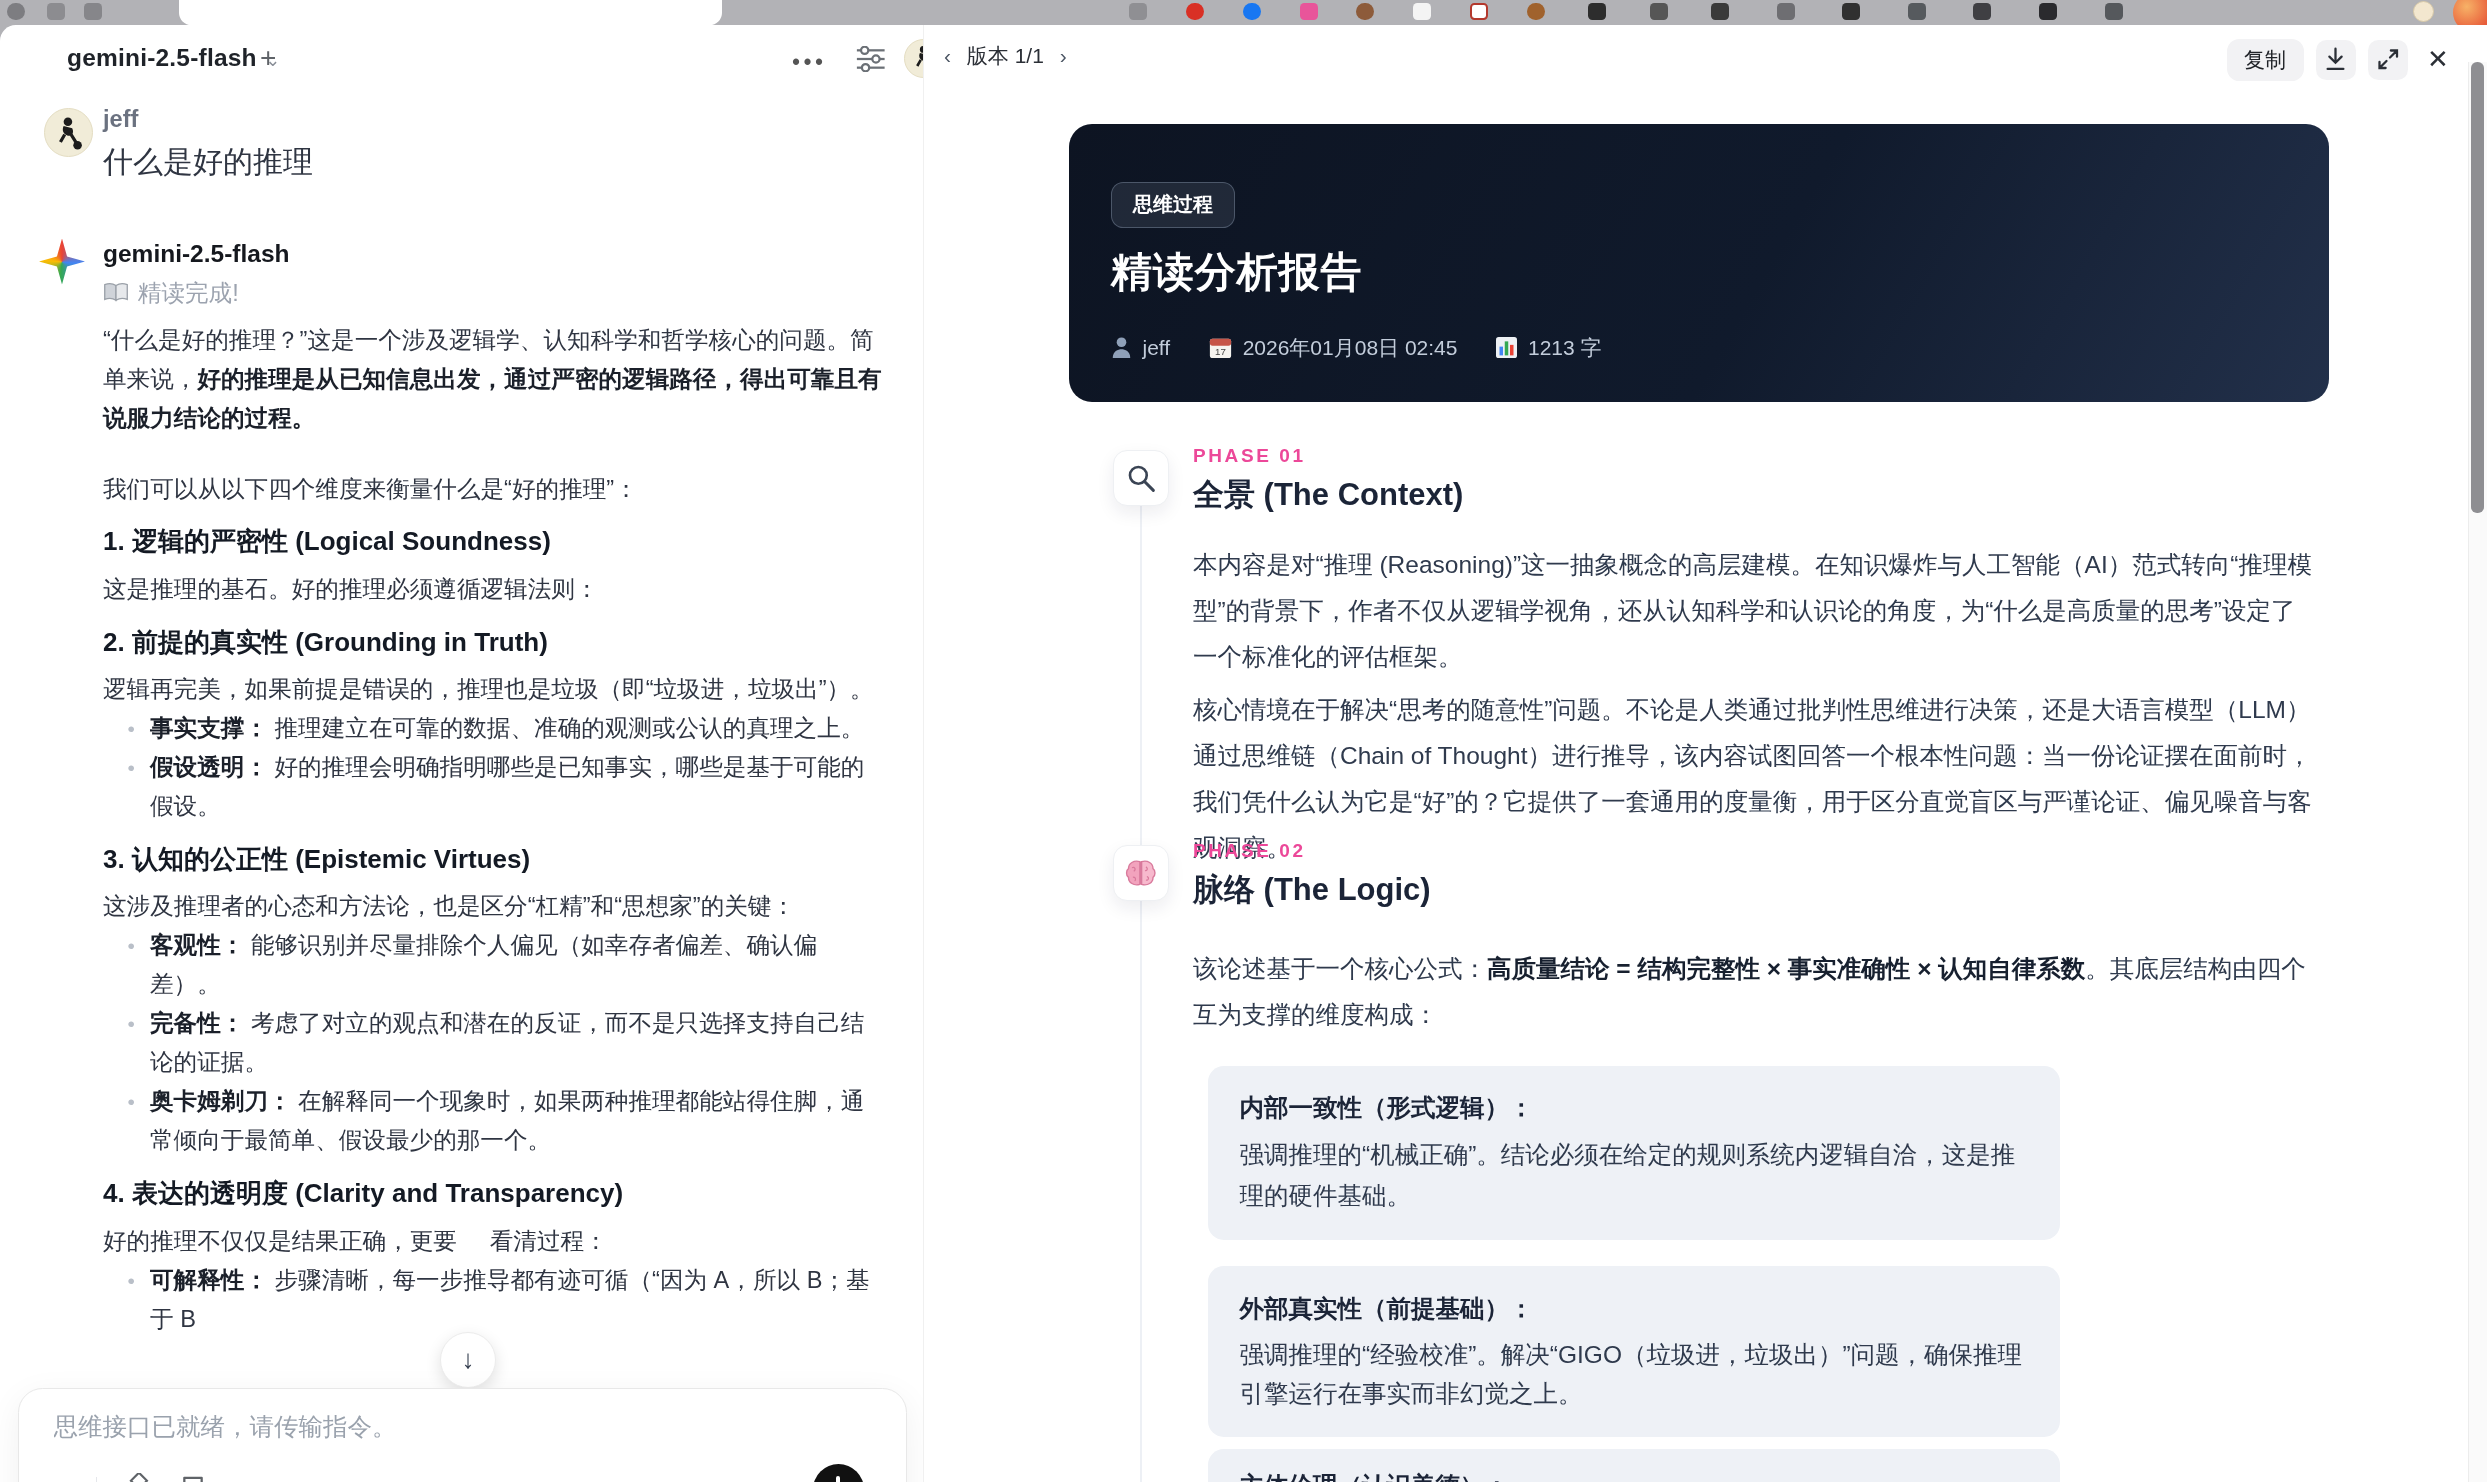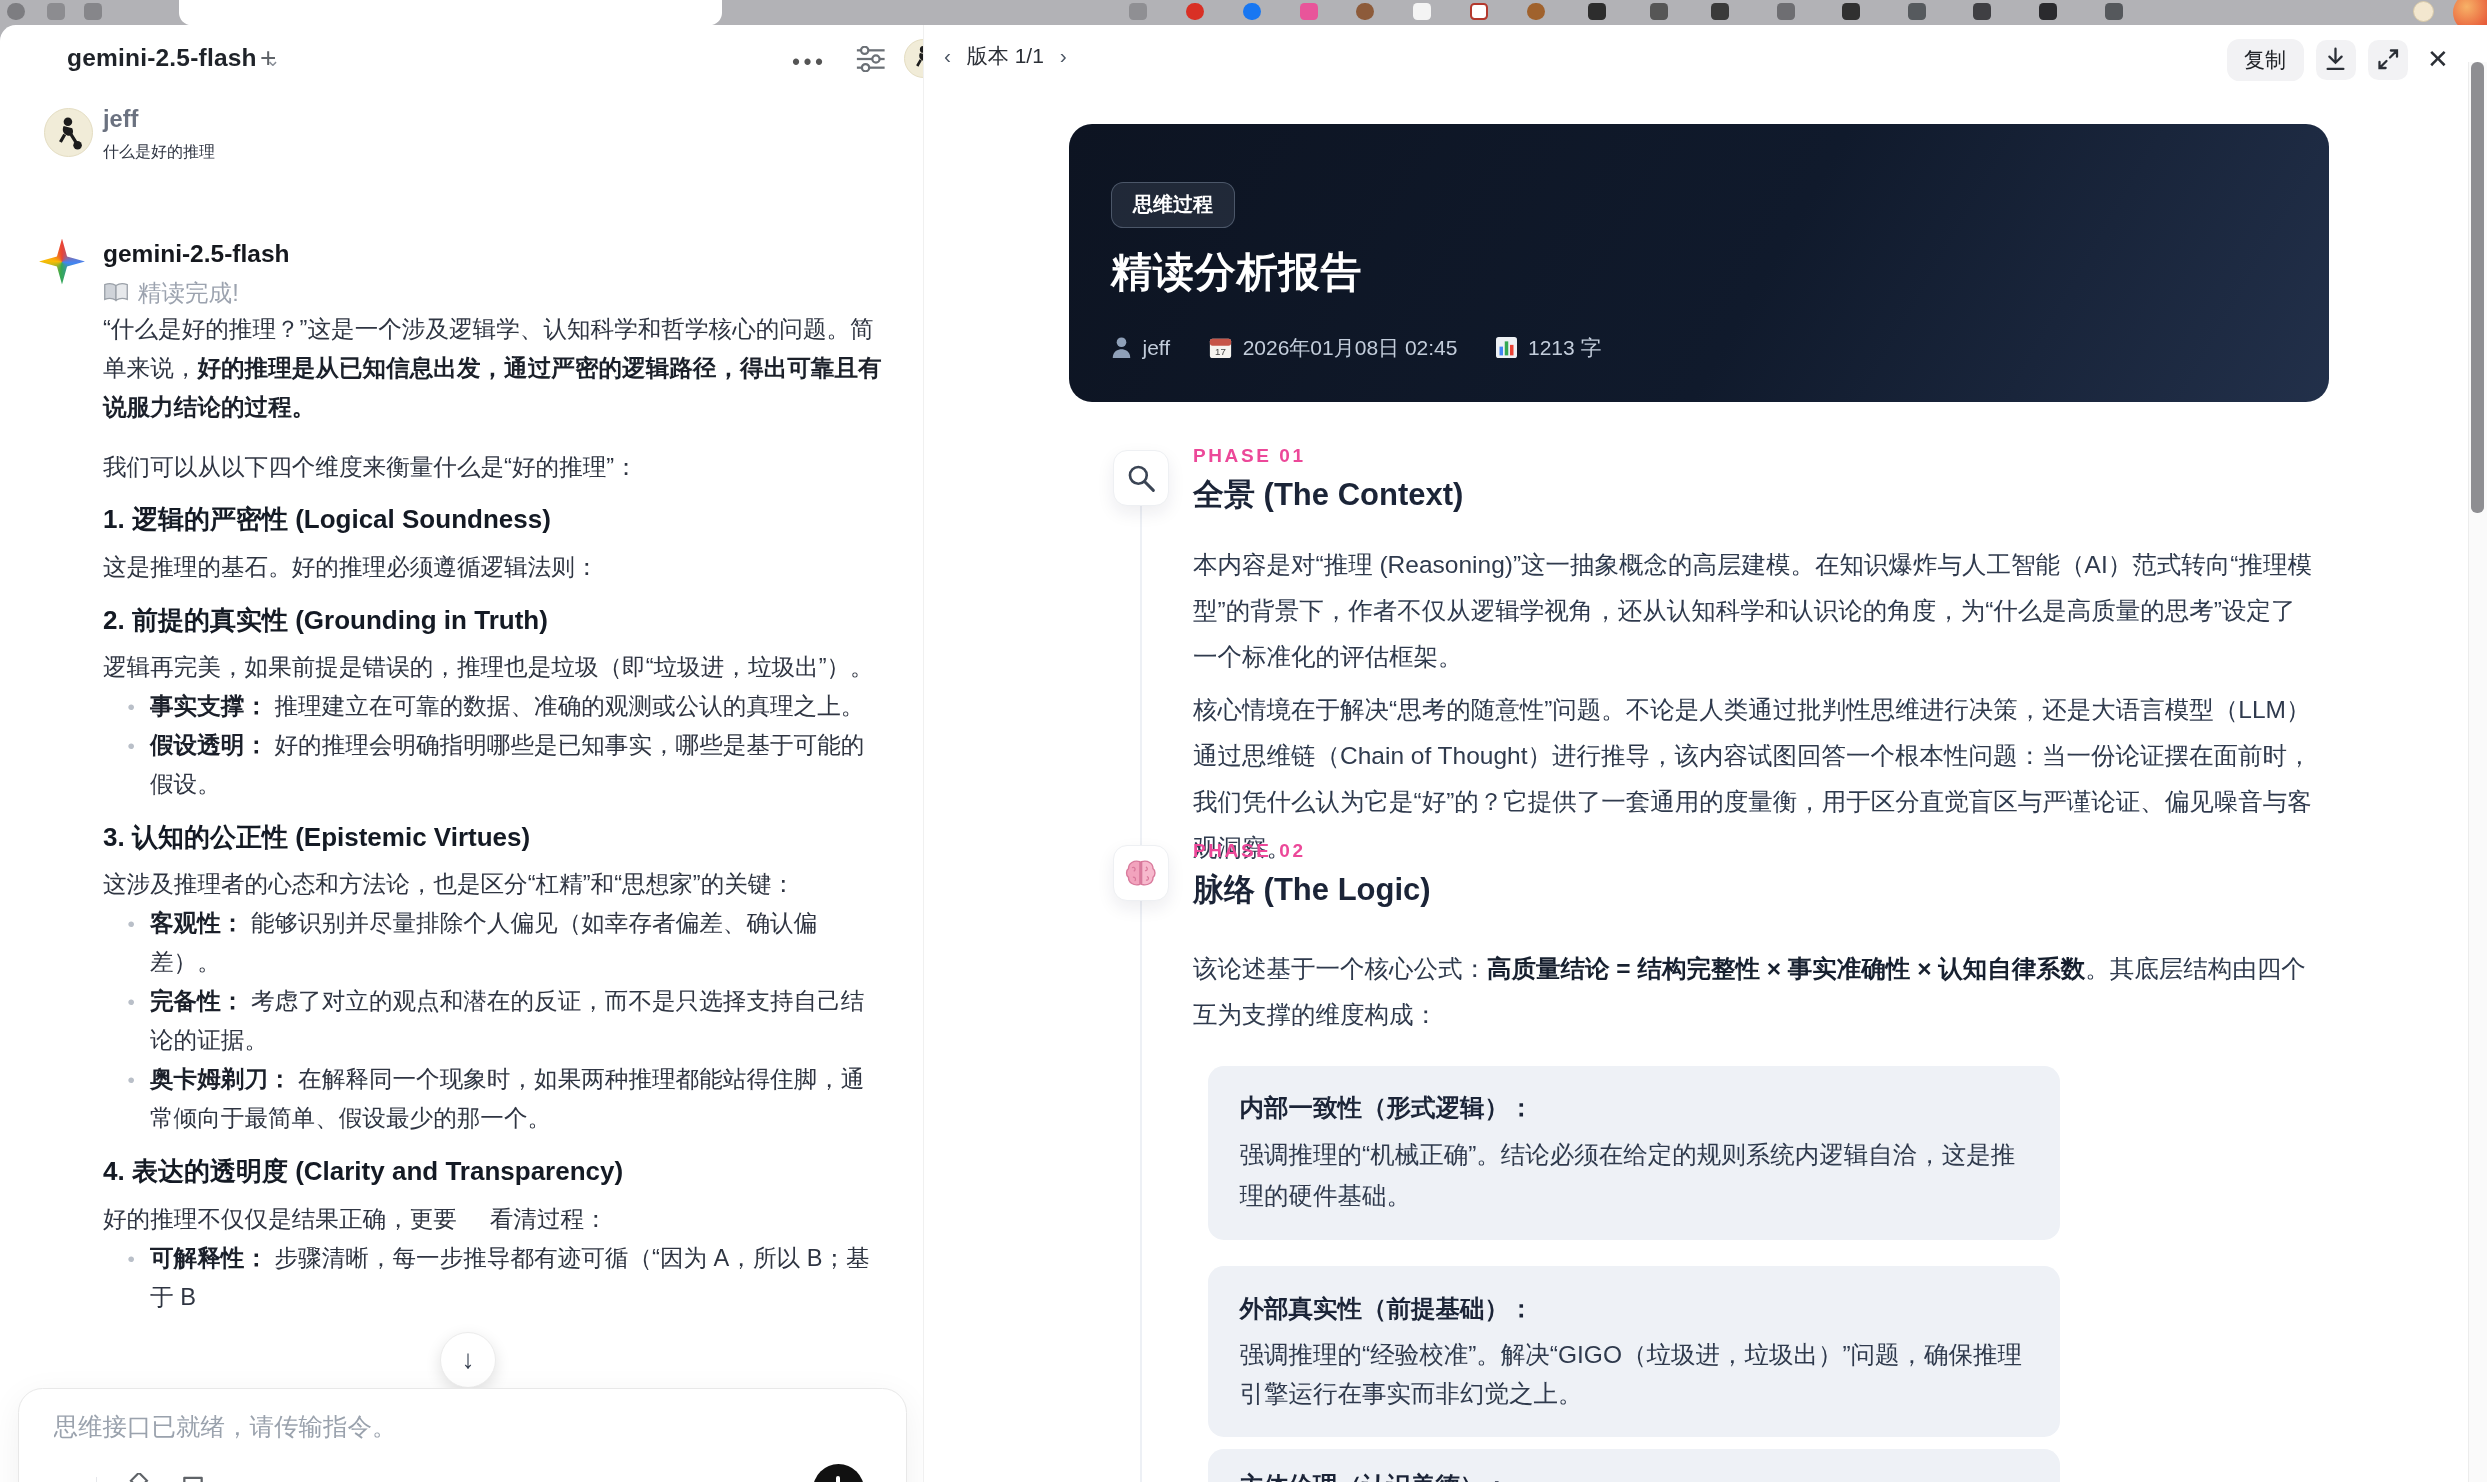--- a/index.html
+++ b/index.html
@@ -25,31 +25,31 @@
   .model-title .chev { font-size:17.5px; color:#8a8f98; margin-left:8.8px; font-weight:400; }
   .new-chat-btn { position:absolute; left:219px; top:17.5px; font-size:28px; color:#5f6368; font-weight:300; cursor:pointer; }
   .hdr-more { position:absolute; left:751px; top:24.5px; font-size:23px; color:#555; letter-spacing:3.5px; cursor:pointer; }
   .hdr-sliders { position:absolute; left:814px; top:21px; cursor:pointer; }
   .hdr-avatar { position:absolute; left:863px; top:14px; width:39px; height:39px; border-radius:50%; background:#f1ecd8; overflow:hidden; border:0.9px solid #e4ddc2; cursor:pointer; }
 
   .ink-figure { position:absolute; left:7px; top:5.3px; }
 
   .msg-user-avatar { position:absolute; left:44px; top:83px; width:49px; height:49px; border-radius:50%; background:#f1ecd8; border:0.9px solid #e4ddc2; overflow:hidden; }
   .msg-user-name { position:absolute; left:103px; top:81px; font-size:23.6px; font-weight:600; color:#6b7280; }
-  .msg-user-text { position:absolute; left:103px; top:117px; font-size:16px; color:#2f3542; }
+  .msg-user-text { position:absolute; left:103px; top:117px; font-size:30px; color:#2f3542; }
 
   .gemini-icon { position:absolute; left:39px; top:214px; width:46px; height:46px;
     background:conic-gradient(from 0deg,#ea4335,#4285f4 95deg,#34a853 185deg,#fbbc04 275deg,#ea4335 360deg);
     clip-path:polygon(50% 0%, 61% 39%, 100% 50%, 61% 61%, 50% 100%, 39% 61%, 0% 50%, 39% 39%); }
   .assistant-name { position:absolute; left:103px; top:215px; font-size:24.5px; font-weight:700; color:#15181e; }
   .assistant-status { position:absolute; left:103px; top:252px; font-size:23.6px; color:#9ca3af; display:flex; align-items:center; gap:8.8px; }
 
   .chat-body { position:absolute; left:103px; top:285px; width:783px; font-size:23.6px; line-height:39px; color:#2f3542; }
   .chat-body b { color:#1b202a; }
-  .chat-body p.para { margin-bottom:0; }
+  .chat-body p.para { margin-bottom:0;margin-top:11px; }
   .chat-body .gap24 { height:21px; }
   .chat-body h3 { font-size:26px; line-height:35px; color:#141a24; margin:15.8px 0 0 0; font-weight:700; }
   .chat-body .lead { margin-top:10.5px; }
   .chat-body ul { list-style:none; margin-top:0; }
   .chat-body li { position:relative; padding-left:47px; }
   .chat-body li::before { content:"•"; position:absolute; left:24.5px; top:0; color:#b9bfc8; font-size:21px; }
 
   .scroll-down-btn { position:absolute; left:440px; top:1307px; width:56px; height:56px; border-radius:50%;
     background:#fff; border:0.9px solid #ececec; box-shadow:0 5.3px 15.8px rgba(0,0,0,.12); z-index:6;
     display:flex; align-items:center; justify-content:center; font-size:26px; color:#374151; cursor:pointer; }

